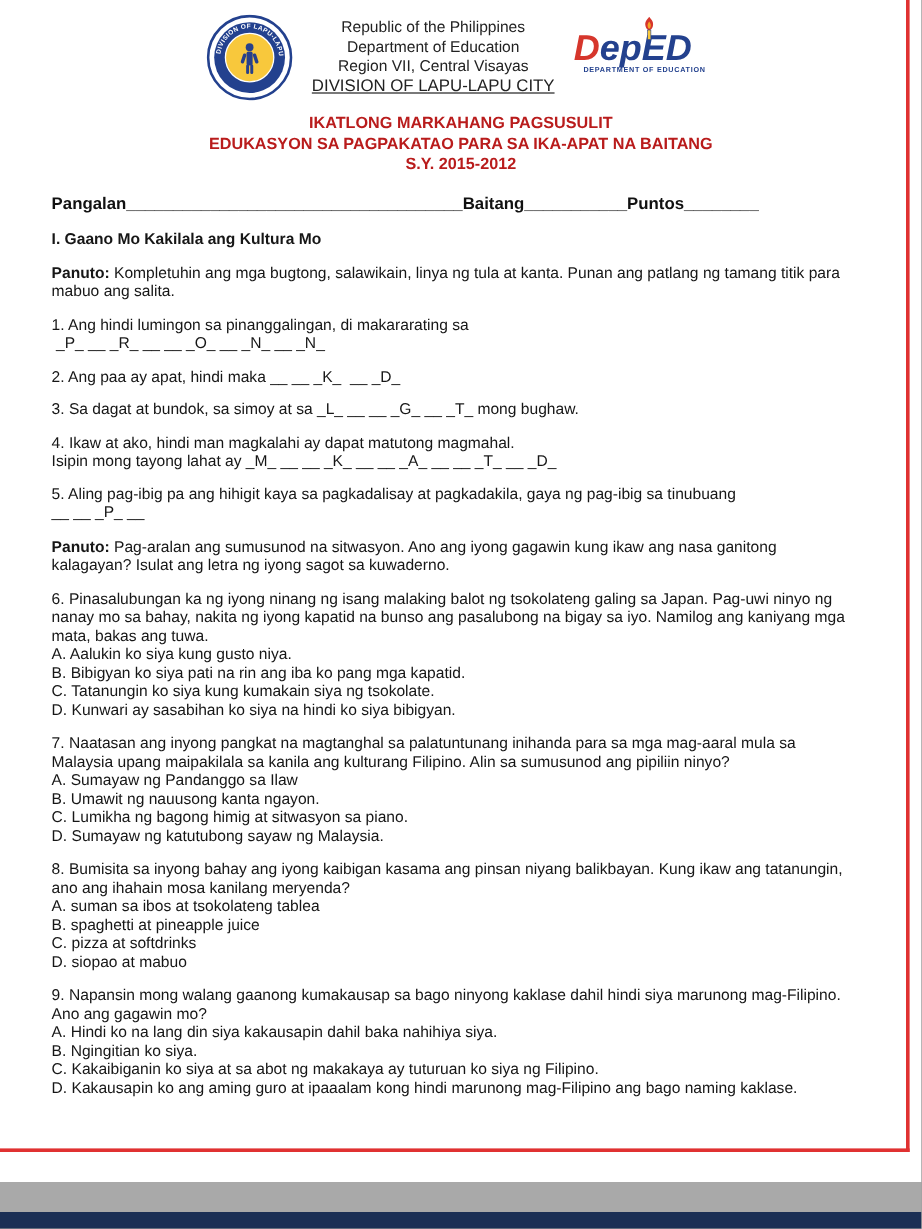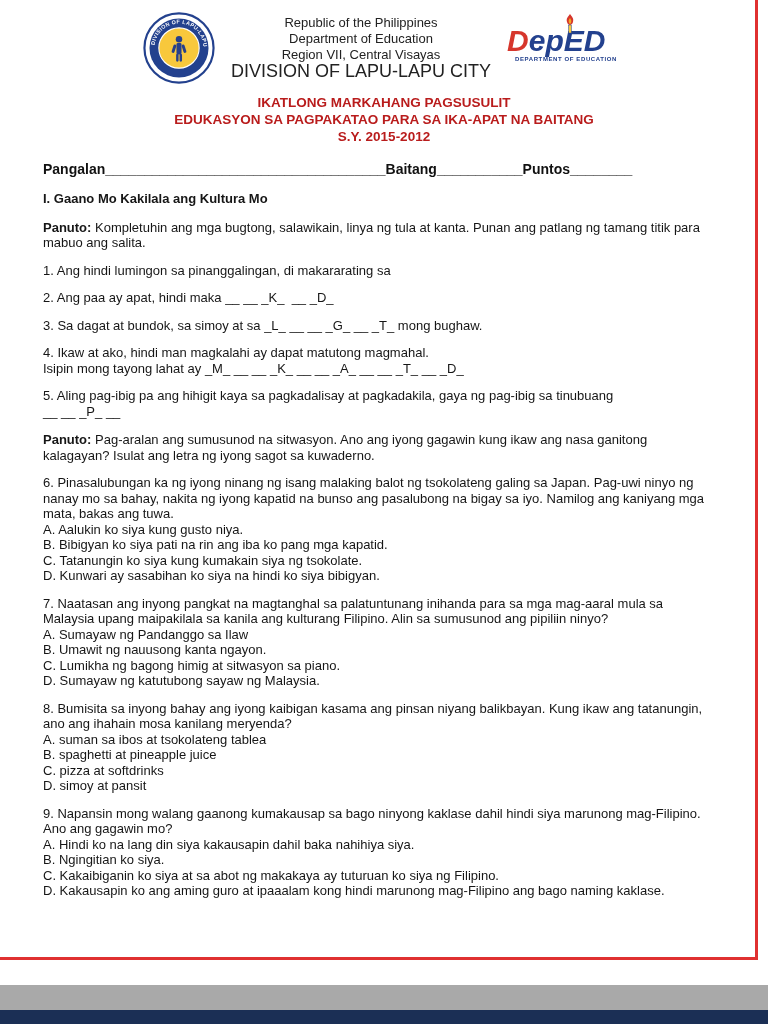--- a/index.html
+++ b/index.html
@@ -4,21 +4,21 @@
 <style>
   html,body{margin:0;padding:0;background:#8f8f8f;}
   .viewport{position:relative;width:768px;height:1024px;overflow:hidden;background:#a9a9a9;font-family:"Liberation Sans",sans-serif;}
   .page{position:relative;width:768px;height:985px;background:#ffffff;color:#121212;}
   .border-right{position:absolute;top:0;left:755px;width:3px;height:960px;background:#e03131;}
   .border-bottom{position:absolute;top:957px;left:0;width:758px;height:3px;background:#e03131;}
 
   .header{display:flex;justify-content:center;align-items:flex-start;gap:16px;padding-top:12px;}
   .seal{width:72px;height:72px;flex:0 0 auto;}
   .org{text-align:center;font-size:13px;line-height:16px;padding-top:3px;color:#222;}
-  .org .caps{font-size:18px;}
+  .org .caps{font-size:14px;text-decoration:underline;}
   .deped{position:relative;width:118px;padding-top:14px;flex:0 0 auto;}
   .deped-word{font-weight:bold;font-style:italic;font-size:30px;line-height:30px;color:#23418e;white-space:nowrap;}
   .deped-word .d-red{color:#d6362c;}
   .deped-sub{font-size:6px;letter-spacing:0.6px;color:#23418e;margin-top:0;text-align:center;font-weight:bold;}
   .torch{position:absolute;left:56px;top:2px;width:14px;height:20px;}
 
   .titles{text-align:center;font-weight:bold;font-size:13.5px;line-height:17px;margin-top:10px;color:#b91c1c;}
 
   .nameline{margin:16px 45px 0 43px;font-weight:bold;font-size:14px;white-space:nowrap;color:#111;}
 
@@ -92,20 +92,21 @@
     <div class="nameline"><span>Pangalan</span><span>____________________________________</span><span>Baitang</span><span>___________</span><span>Puntos</span><span>________</span></div>
 
     <div class="body">
 
       <div class="sec-heading blk">I. Gaano Mo Kakilala ang Kultura Mo</div>
 
       <p class="blk"><span class="panuto-label">Panuto:</span><span> Kompletuhin ang mga bugtong, salawikain, linya ng tula at kanta. Punan ang patlang ng tamang titik para mabuo ang salita.</span></p>
 
       <div class="blk">
         <div>1. Ang hindi lumingon sa pinanggalingan, di makararating sa</div>
+        <div> _P_ __ _R_ __ __ _O_ __ _N_ __ _N_</div>
       </div>
 
       <div class="blk">
         <div>2. Ang paa ay apat, hindi maka __ __ _K_  __ _D_</div>
       </div>
 
       <div class="blk">
         <div>3. Sa dagat at bundok, sa simoy at sa _L_ __ __ _G_ __ _T_ mong bughaw.</div>
       </div>
 
@@ -136,21 +137,21 @@
         <div>B. Umawit ng nauusong kanta ngayon.</div>
         <div>C. Lumikha ng bagong himig at sitwasyon sa piano.</div>
         <div>D. Sumayaw ng katutubong sayaw ng Malaysia.</div>
       </div>
 
       <div class="blk">
         <p>8. Bumisita sa inyong bahay ang iyong kaibigan kasama ang pinsan niyang balikbayan. Kung ikaw ang tatanungin, ano ang ihahain mosa kanilang meryenda?</p>
         <div>A. suman sa ibos at tsokolateng tablea</div>
         <div>B. spaghetti at pineapple juice</div>
         <div>C. pizza at softdrinks</div>
-        <div>D. simoy at pansit</div>
+        <div>D. siopao at mabuo</div>
       </div>
 
       <div class="blk">
         <p>9. Napansin mong walang gaanong kumakausap sa bago ninyong kaklase dahil hindi siya marunong mag-Filipino. Ano ang gagawin mo?</p>
         <div>A. Hindi ko na lang din siya kakausapin dahil baka nahihiya siya.</div>
         <div>B. Ngingitian ko siya.</div>
         <div>C. Kakaibiganin ko siya at sa abot ng makakaya ay tuturuan ko siya ng Filipino.</div>
         <div>D. Kakausapin ko ang aming guro at ipaaalam kong hindi marunong mag-Filipino ang bago naming kaklase.</div>
       </div>
 

